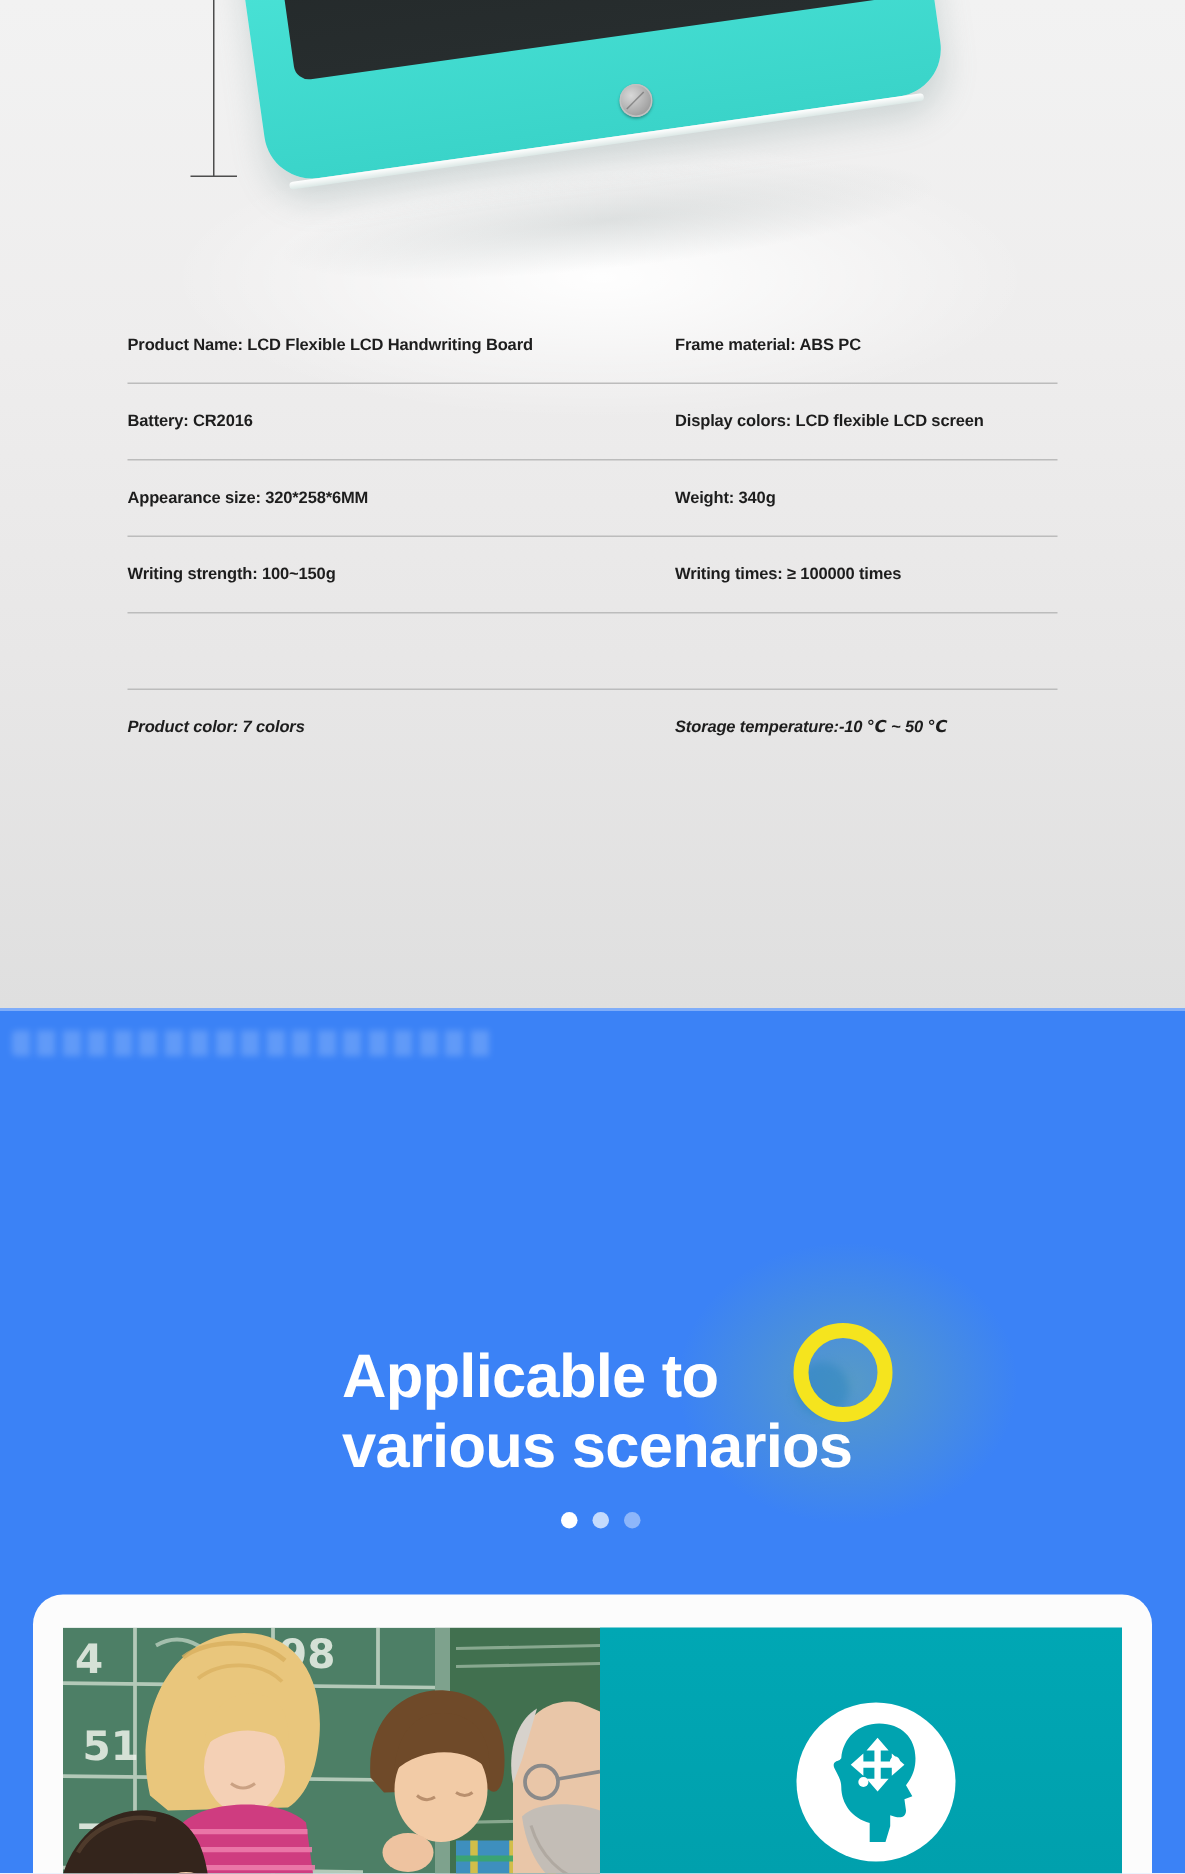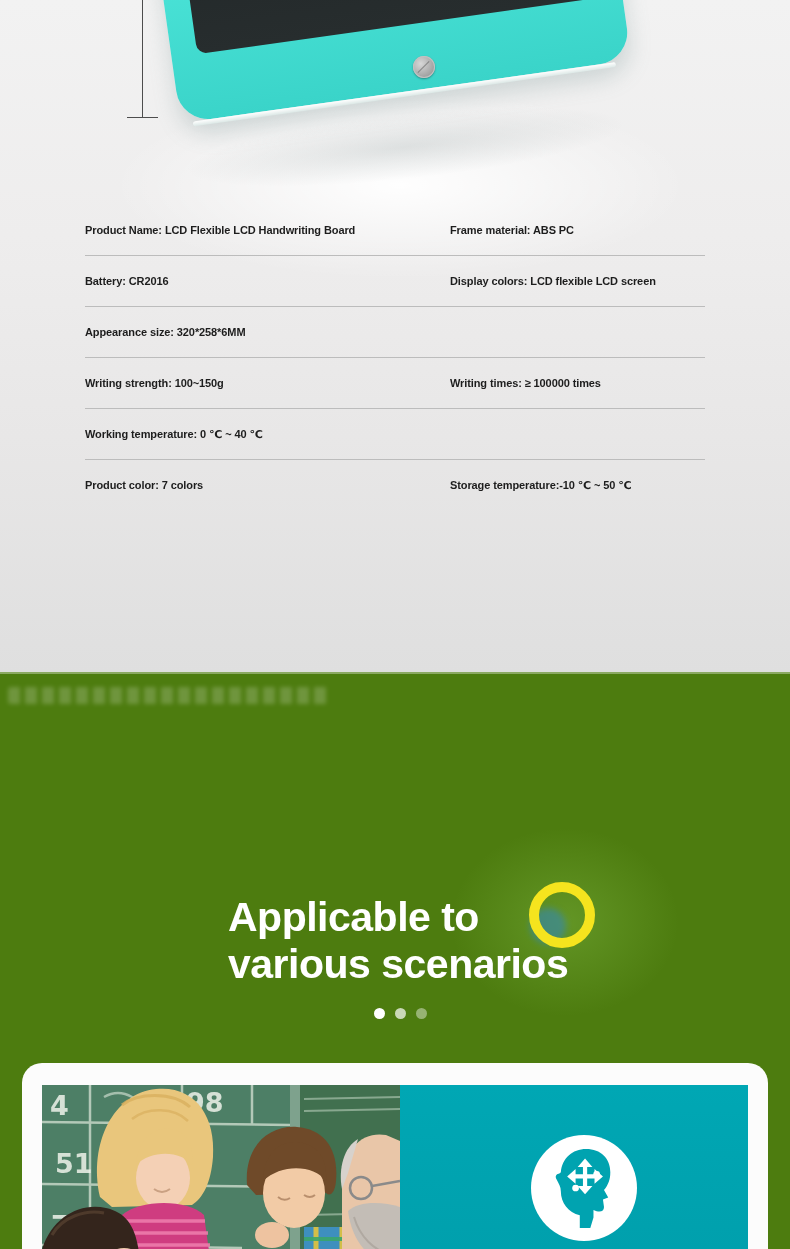--- a/index.html
+++ b/index.html
@@ -26,25 +26,25 @@
         box-shadow:inset 0 0 0 1px #c2c2c2,0 1px 2px rgba(0,0,0,.35);}
   .power-btn::after{content:"";position:absolute;left:10px;top:3px;width:1px;height:16px;
         background:rgba(90,90,90,.55);transform:rotate(45deg);}
   .tablet-shadow{position:absolute;left:165px;top:112px;width:480px;height:70px;transform:rotate(-6deg);
         background:radial-gradient(ellipse at center,rgba(80,100,100,.16) 0%,rgba(80,100,100,0) 65%);}
 
   
   .specs{position:absolute;left:85px;top:205px;width:620px;}
   .spec-row{display:grid;grid-template-columns:365px 1fr;align-items:center;
         min-height:50px;border-bottom:1px solid #bcbcbc;}
-  .spec-row:last-child{border-bottom:none;}
+  .spec-row:last-child{border-bottom:none;font-style:italic;}
   .spec-cell{font-weight:bold;font-size:11px;line-height:17px;color:#1d1d1d;letter-spacing:-.1px;padding:4px 0;}
 
   
-  .scenario{position:absolute;left:0;top:672px;width:790px;height:577px;background:#4d7c0f;}
+  .scenario{position:absolute;left:0;top:672px;width:790px;height:577px;background:#3b82f6;}
   .scenario-topline{position:absolute;left:0;top:0;width:100%;height:2px;background:rgba(255,255,255,.35);}
   .watermark{position:absolute;left:8px;top:15px;width:322px;height:17px;opacity:.32;filter:blur(2px);
         background:repeating-linear-gradient(90deg,rgba(255,255,255,.6) 0 12px,rgba(255,255,255,0) 12px 17px);
         border-radius:3px;}
   .green-glow{position:absolute;left:450px;top:155px;width:230px;height:190px;
         background:radial-gradient(ellipse at center,rgba(150,210,90,.30) 0%,rgba(150,210,90,0) 70%);}
   .scenario-heading{position:absolute;left:228px;top:222px;color:#ffffff;font-weight:bold;
         font-size:41px;line-height:47px;letter-spacing:-.5px;}
   .ring-blob{position:absolute;left:530px;top:236px;width:36px;height:36px;border-radius:50%;
         background:#2f86c0;opacity:.55;filter:blur(3px);}
@@ -84,27 +84,27 @@
       <div class="spec-row">
         <div class="spec-cell">Product Name: LCD Flexible LCD Handwriting Board</div>
         <div class="spec-cell">Frame material: ABS PC</div>
       </div>
       <div class="spec-row">
         <div class="spec-cell">Battery: CR2016</div>
         <div class="spec-cell">Display colors: LCD flexible LCD screen</div>
       </div>
       <div class="spec-row">
         <div class="spec-cell">Appearance size: 320*258*6MM</div>
+        <div class="spec-cell">Weight: 340g</div>
       </div>
       <div class="spec-row">
         <div class="spec-cell">Writing strength: 100~150g</div>
         <div class="spec-cell">Writing times: ≥ 100000 times</div>
       </div>
       <div class="spec-row">
-        <div class="spec-cell">Working temperature: 0 ℃ ~ 40 ℃</div>
       </div>
       <div class="spec-row">
         <div class="spec-cell">Product color: 7 colors</div>
         <div class="spec-cell">Storage temperature:-10 ℃ ~ 50 ℃</div>
       </div>
     </div>
   </div>
 
   <div class="scenario">
     <div class="scenario-topline"></div>

